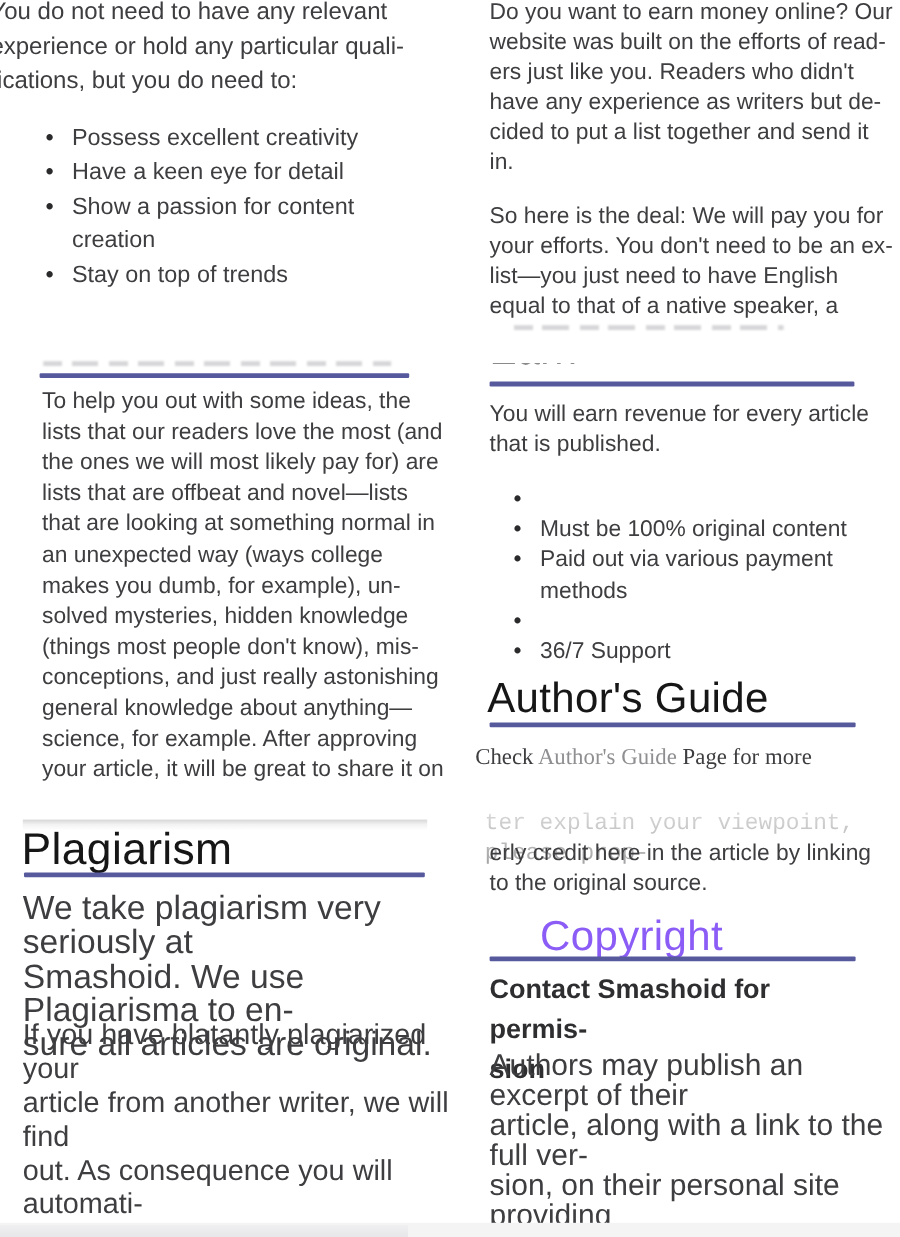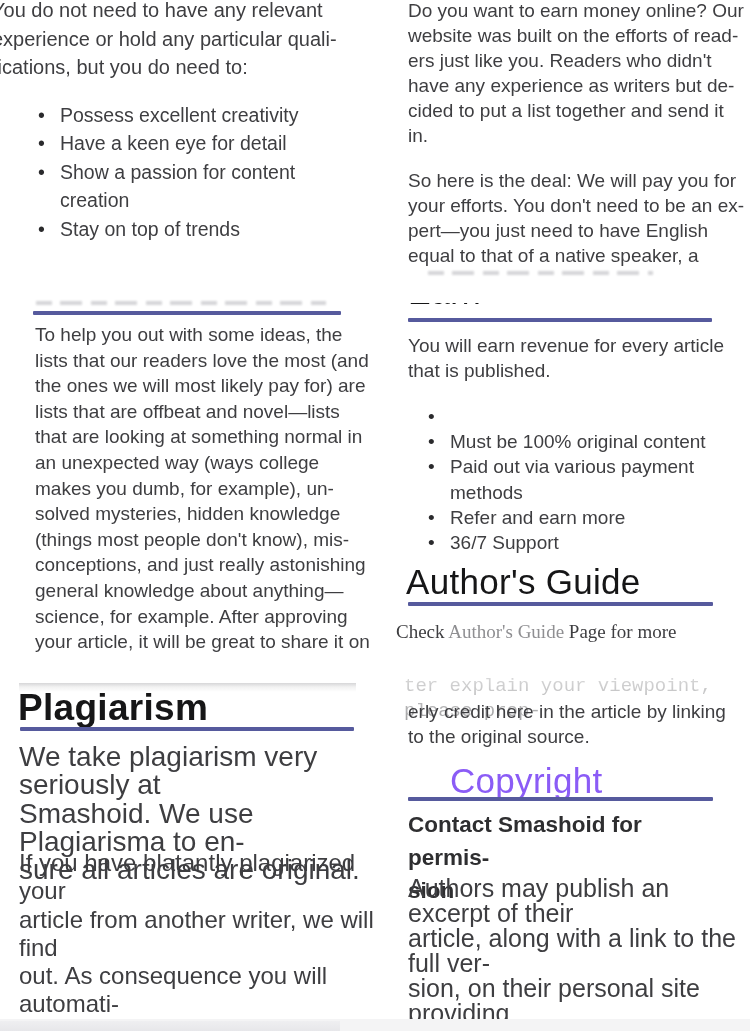--- a/index.html
+++ b/index.html
@@ -15,21 +15,21 @@
   .txt { white-space: pre-line; }
 
   
   .l-intro   { left: -8px;  top: -4px;  width: 372px; font-size: 20px; line-height: 28.5px; }
   .l-list    { left: 38px;  top: 101px; width: 320px; font-size: 19.5px; line-height: 28.4px; }
   .l-smudge  { left: 36px;  top: 301px; width: 290px; height: 4px; }
   .l-rule1   { left: 33px;  top: 311px; width: 308px; height: 4px; }
   .l-ideas   { left: 35px;  top: 322px; width: 342px; font-size: 19px; line-height: 25.6px; }
   .l-shadow  { left: 19px;  top: 683px; width: 337px; height: 9px;
                background: linear-gradient(180deg, #d6d6d8 0%, #f2f2f2 45%, #ffffff 100%); }
-  .l-plag-h  { left: 18px;  top: 686px; font-size: 37px; line-height: 44px; color: #161617; font-weight: 700; letter-spacing: 0.3px; }
+  .l-plag-h  { left: 18px;  top: 686px; font-size: 37px; line-height: 44px; color: #161617; font-weight: 400; letter-spacing: 0.3px; }
   .l-rule2   { left: 20px;  top: 727px; width: 334px; height: 4px; }
   .l-plag-p1 { left: 19px;  top: 743px; width: 364px; font-size: 28px; line-height: 28.3px; }
   .l-plag-p2 { left: 19px;  top: 849px; width: 364px; font-size: 24px; line-height: 28.3px; }
 
   
   .r-intro1  { left: 408px; top: -2px;  width: 338px; font-size: 19px; line-height: 25.1px; }
   .r-intro2  { left: 408px; top: 168px; width: 338px; font-size: 19px; line-height: 25.1px; }
   .r-smudge  { left: 428px; top: 271px; width: 225px; height: 4px; }
   .r-earn-clip { left: 408px; top: 303px; width: 220px; height: 9px; overflow: hidden; }
   .r-earn-clip .clipped-h { display: block; margin-top: -31px; font-size: 34px; line-height: 40px; color: #161617; letter-spacing: 0.3px; }
@@ -123,21 +123,21 @@
 authors.</div>
 
 <div class="abs txt r-intro1">Do you want to earn money online? Our
 website was built on the efforts of read-
 ers just like you. Readers who didn't
 have any experience as writers but de-
 cided to put a list together and send it
 in.</div>
 <div class="abs txt r-intro2">So here is the deal: We will pay you for
 your efforts. You don't need to be an ex-
-pert—you just need to have English
+list—you just need to have English
 equal to that of a native speaker, a</div>
 
 <div class="abs smudge r-smudge"></div>
 
 <div class="abs r-earn-clip">
   <span class="clipped-h">Earn</span>
 </div>
 <div class="abs rule r-ruleE"></div>
 
 <div class="abs txt r-lead">You will earn revenue for every article
@@ -151,21 +151,20 @@
     <span class="dot">•</span>
     <span class="txt">Must be 100% original content</span>
   </li>
   <li>
     <span class="dot">•</span>
     <span class="txt">Paid out via various payment
 methods</span>
   </li>
   <li>
     <span class="dot">•</span>
-    <span class="txt">Refer and earn more</span>
   </li>
   <li>
     <span class="dot">•</span>
     <span class="txt">36/7 Support</span>
   </li>
 </ul>
 
 <h2 class="abs r-ag-h">Author's Guide</h2>
 <div class="abs rule r-ruleAG"></div>
 

